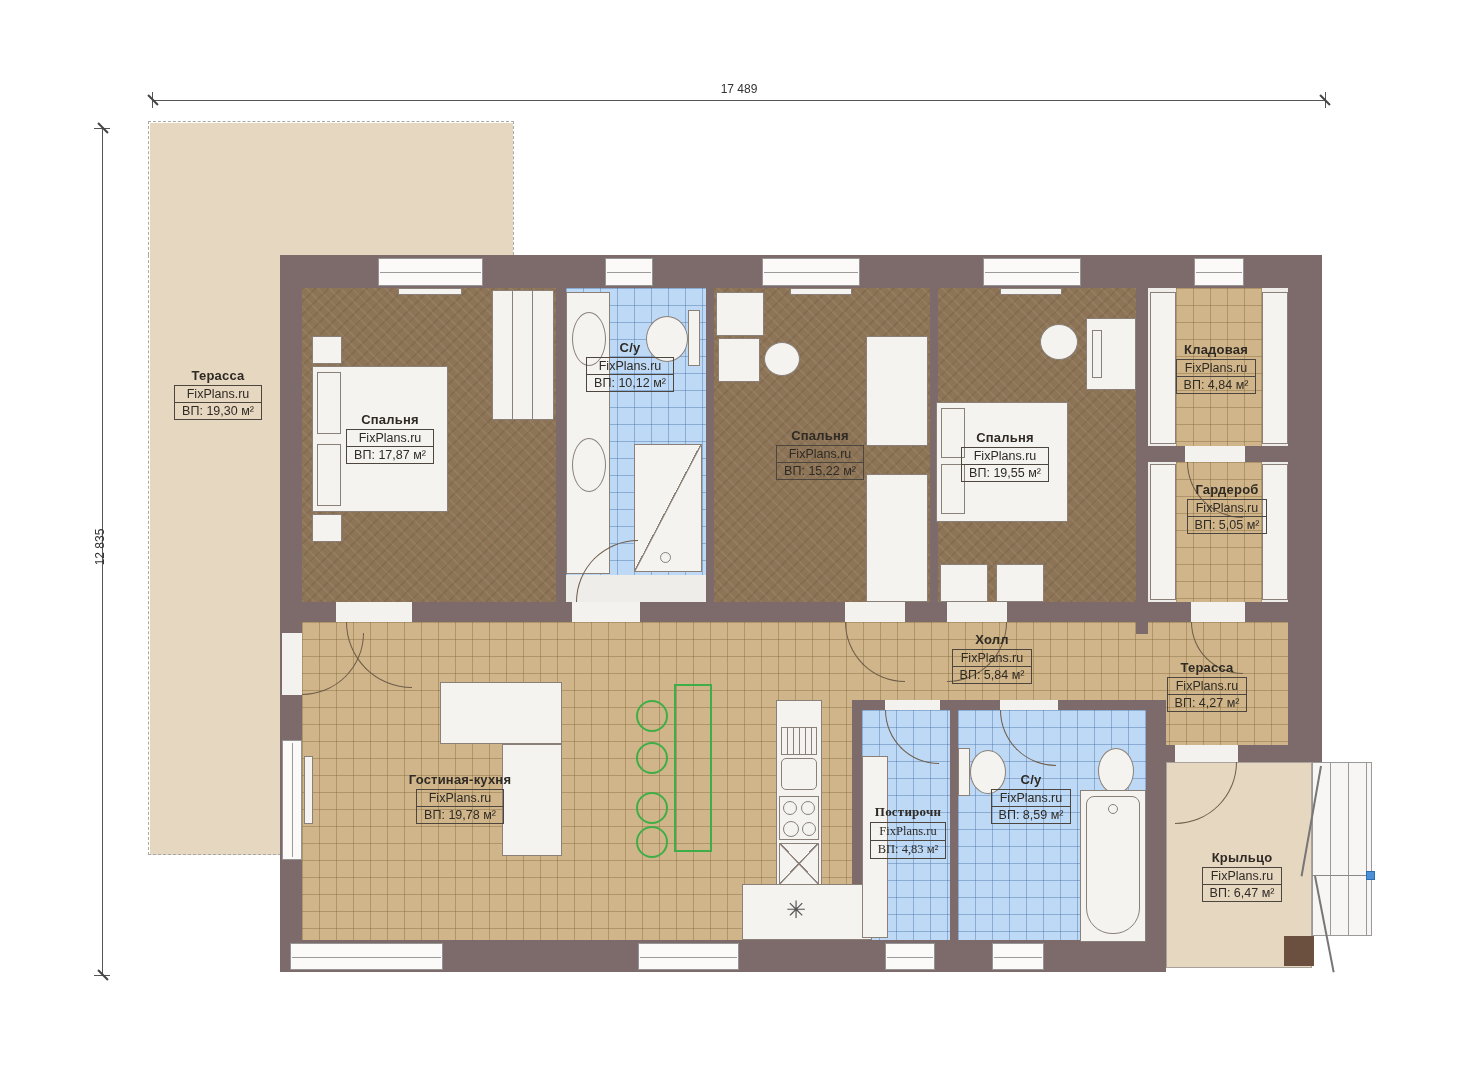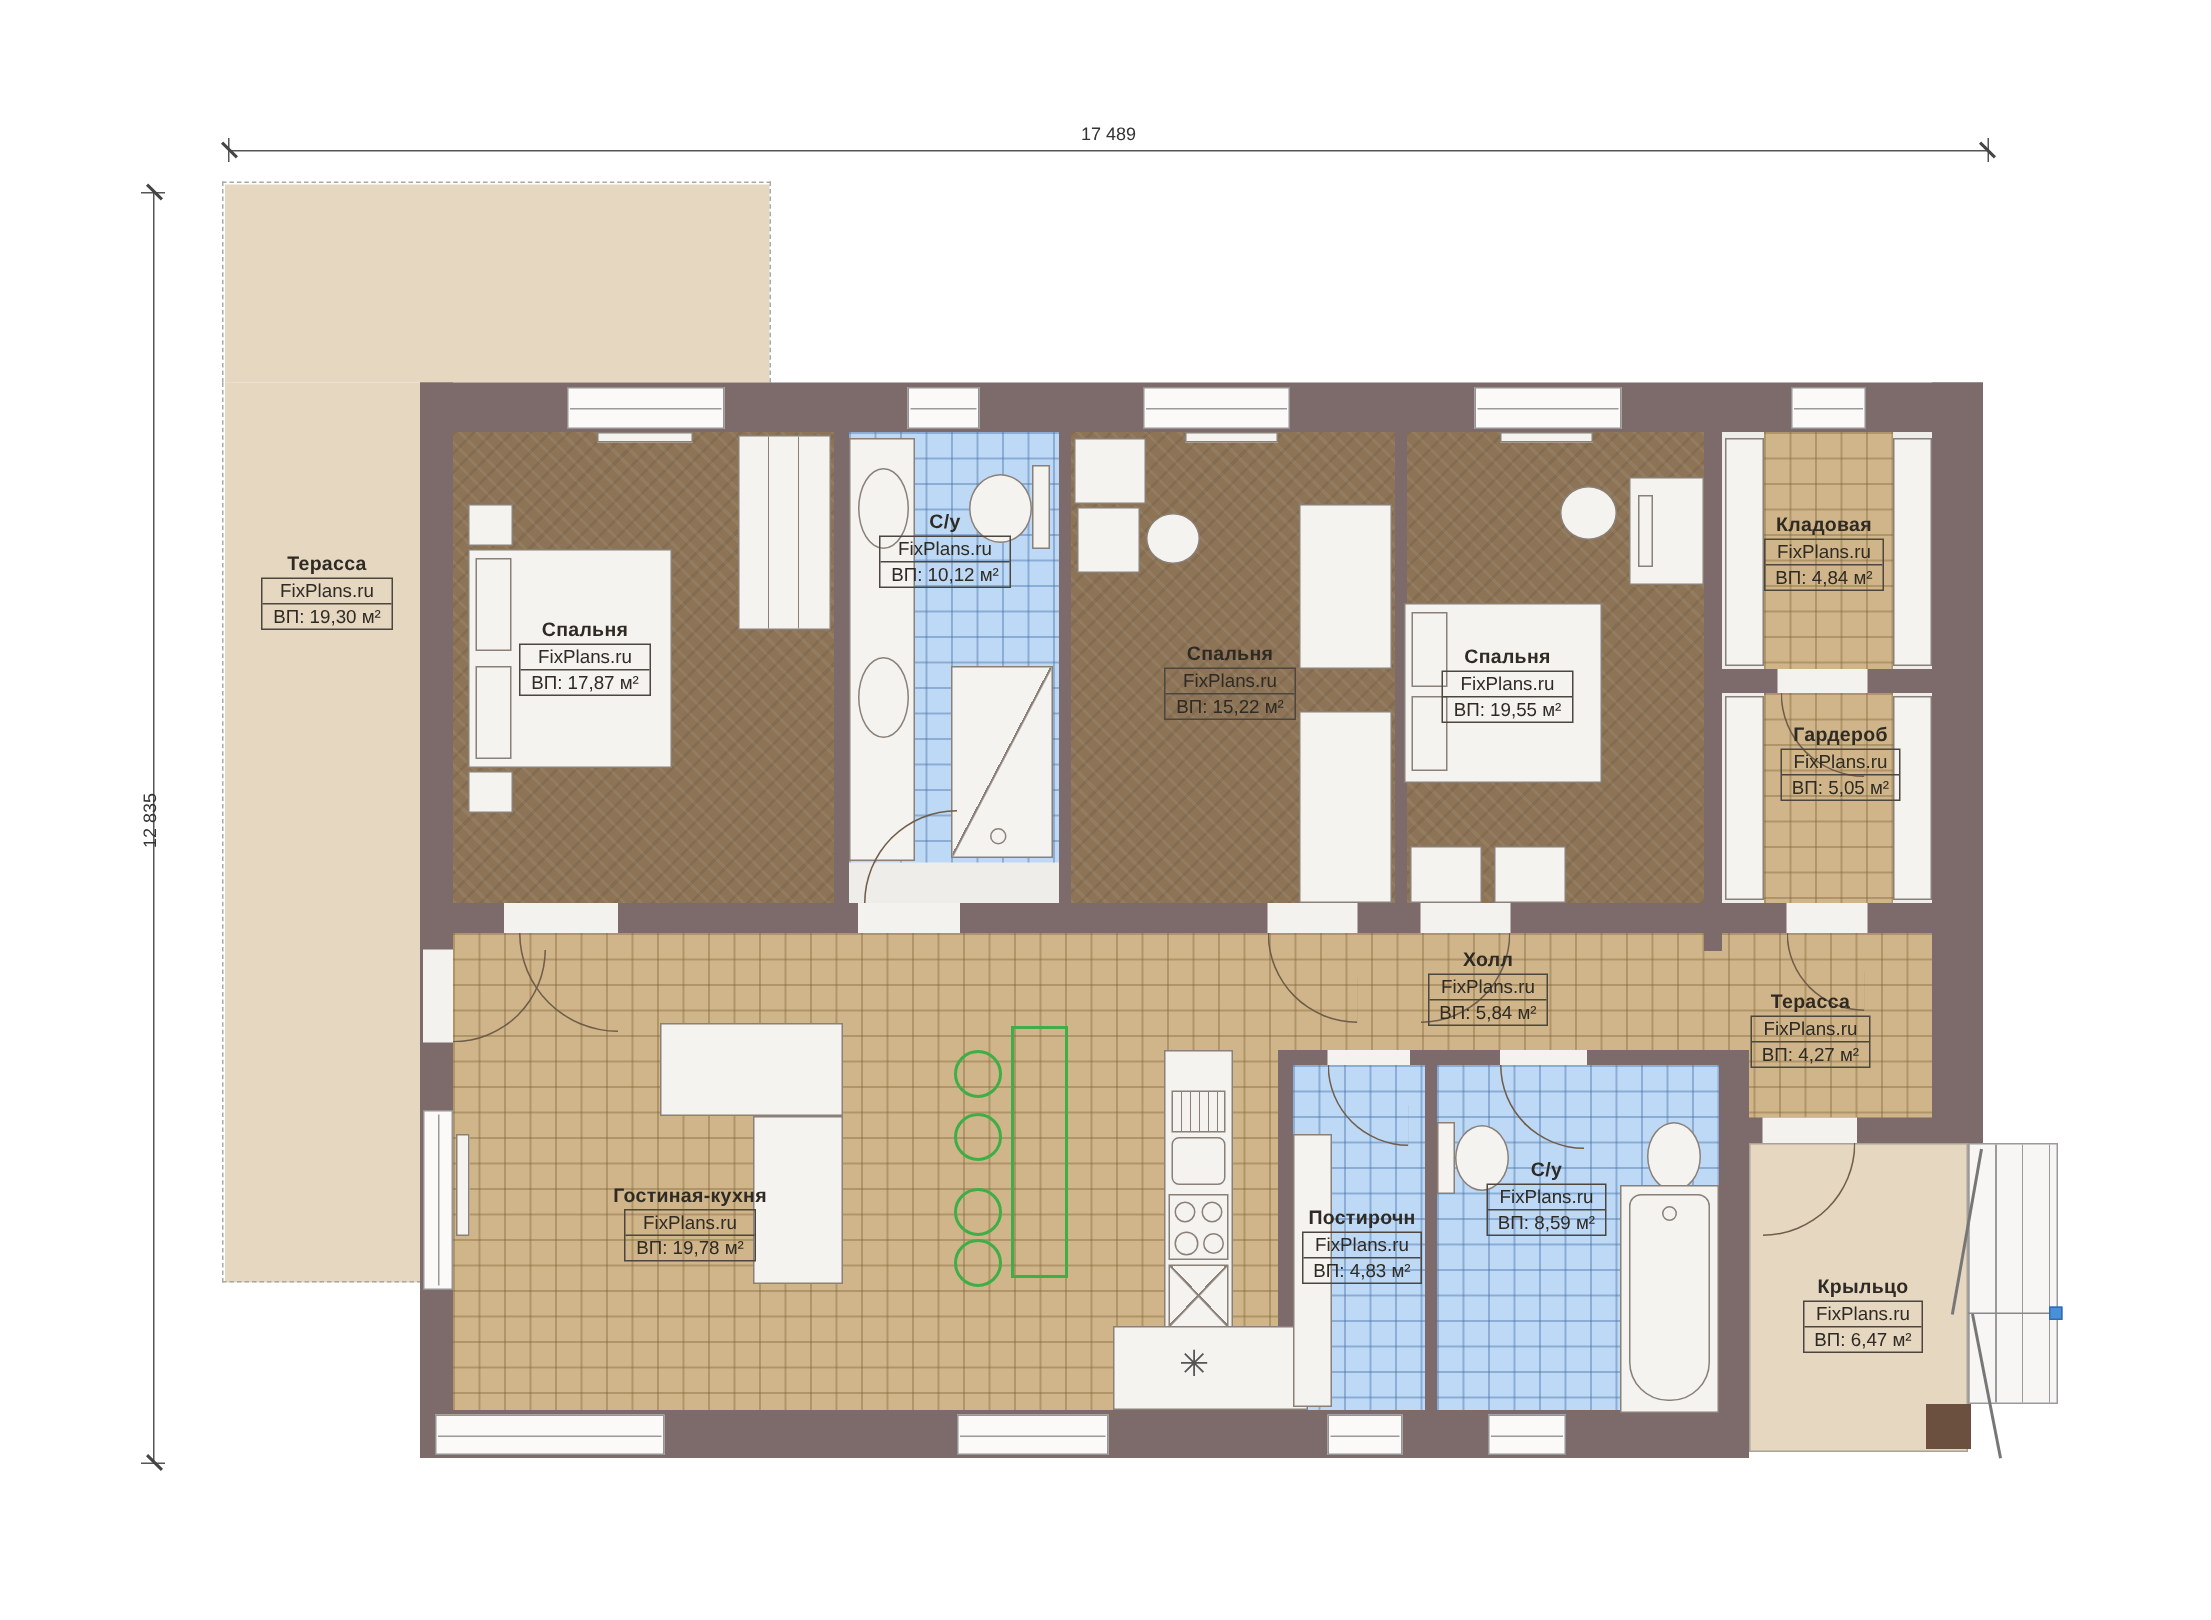--- a/index.html
+++ b/index.html
@@ -224,25 +224,25 @@
     <div class="room-box"><div class="room-brand">FixPlans.ru</div><div class="room-area">ВП: 5,05 м²</div></div>
   </div>
   <div class="room-label" style="left:932px;top:632px;width:120px;">
     <div class="room-name">Холл</div>
     <div class="room-box"><div class="room-brand">FixPlans.ru</div><div class="room-area">ВП: 5,84 м²</div></div>
   </div>
   <div class="room-label" style="left:1145px;top:660px;width:124px;">
     <div class="room-name">Терасса</div>
     <div class="room-box"><div class="room-brand">FixPlans.ru</div><div class="room-area">ВП: 4,27 м²</div></div>
   </div>
-  <div class="room-label" style="left:395px;top:772px;width:130px;margin-top:17px;">
+  <div class="room-label" style="left:395px;top:772px;width:130px;">
     <div class="room-name">Гостиная-кухня</div>
     <div class="room-box"><div class="room-brand">FixPlans.ru</div><div class="room-area">ВП: 19,78 м²</div></div>
   </div>
-  <div class="room-label" style="left:848px;top:804px;width:120px;">
+  <div class="room-label" style="left:848px;top:804px;width:120px;font-family:Liberation Serif, serif;">
     <div class="room-name">Постирочн</div>
     <div class="room-box"><div class="room-brand">FixPlans.ru</div><div class="room-area">ВП: 4,83 м²</div></div>
   </div>
   <div class="room-label" style="left:971px;top:772px;width:120px;">
     <div class="room-name">С/у</div>
     <div class="room-box"><div class="room-brand">FixPlans.ru</div><div class="room-area">ВП: 8,59 м²</div></div>
   </div>
   <div class="room-label" style="left:1182px;top:850px;width:120px;">
     <div class="room-name">Крыльцо</div>
     <div class="room-box"><div class="room-brand">FixPlans.ru</div><div class="room-area">ВП: 6,47 м²</div></div>

